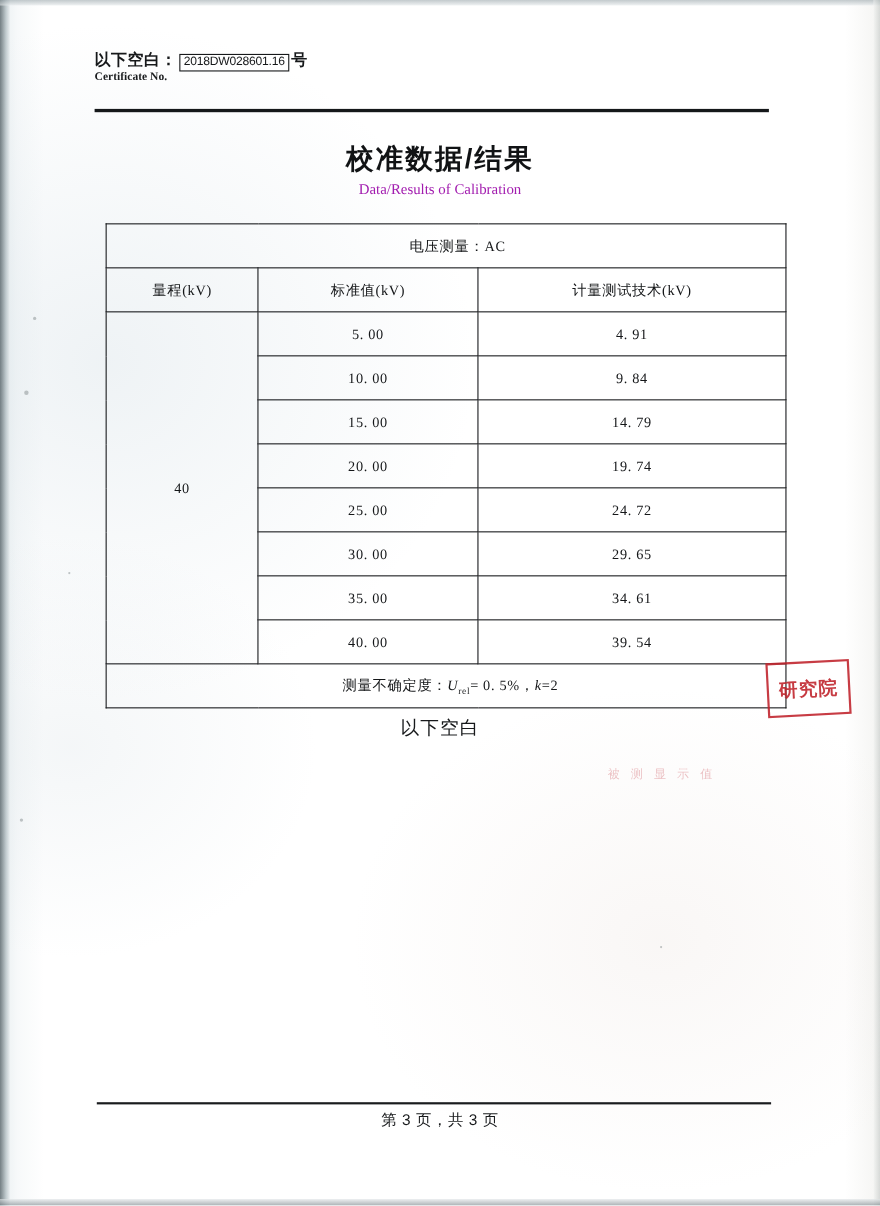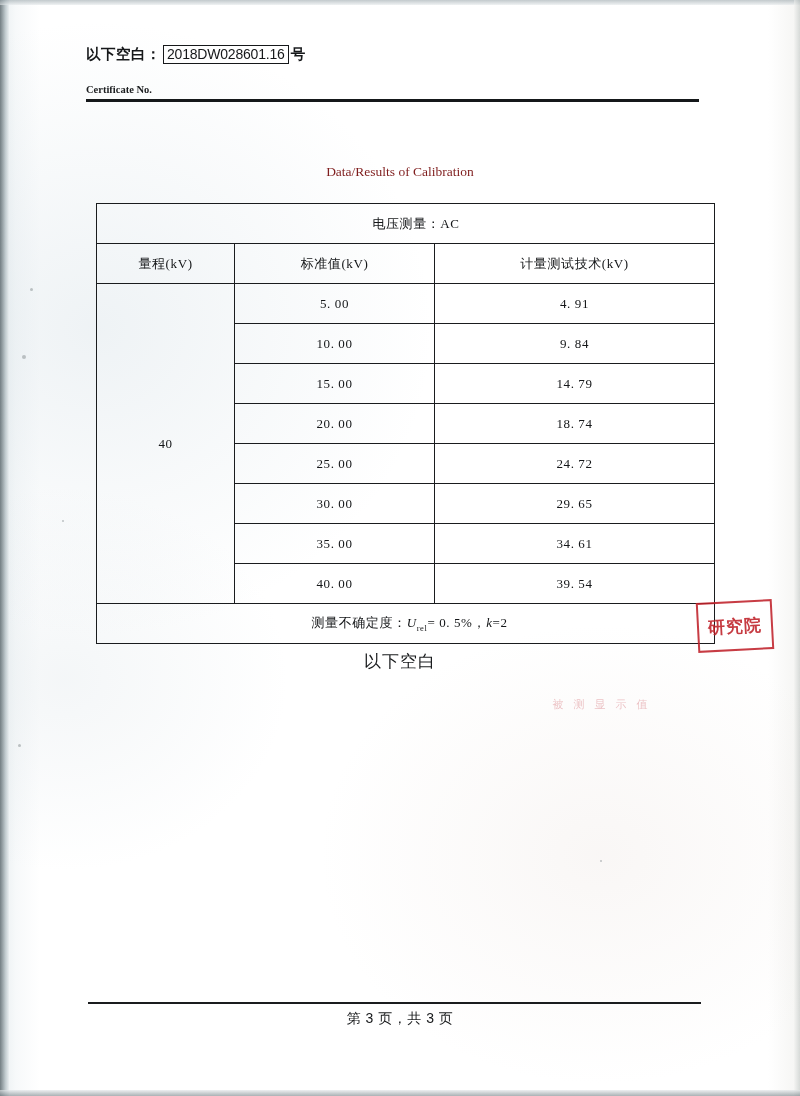--- a/index.html
+++ b/index.html
@@ -101,40 +101,40 @@
   }
   .cert-cn {
     font-family: "Liberation Sans", sans-serif;
     font-weight: bold;
     font-size: 14.5px;
     color: #16181a;
     letter-spacing: .5px;
   }
   .cert-no {
     font-family: "Liberation Sans", sans-serif;
-    font-size: 14px;
+    font-size: 11px;
     color: #16181a;
     border: 1px solid #16181a;
     padding: 0 3px 1px 3px;
     margin: 0 2px;
     line-height: 1.15;
     letter-spacing: -.2px;
   }
   .cert-suffix {
     font-family: "Liberation Sans", sans-serif;
     font-weight: bold;
     font-size: 14.5px;
     color: #16181a;
   }
   .cert-en {
     font-family: "Liberation Serif", serif;
     font-weight: bold;
     font-size: 10.5px;
     color: #1b1d1f;
-    margin-top: 20px;
+    margin-top: 0;
   }
 
   .rule-top {
     position: absolute;
     left: 86px;
     top: 99px;
     width: 613px;
     height: 3px;
     background: #15181a;
   }
@@ -151,21 +151,21 @@
     letter-spacing: 2px;
     color: #111315;
   }
   .title-en {
     position: absolute;
     left: 0; right: 0;
     top: 164px;
     text-align: center;
     font-family: "Liberation Serif", serif;
     font-size: 13.5px;
-    color: #7f1d1d;
+    color: #a21caf;
   }
 
   
   .tbl-wrap {
     position: absolute;
     left: 96px;
     top: 203px;
     width: 618px;
   }
   table.cal {
@@ -301,20 +301,21 @@
       <div class="cert-line">
         <span class="cert-cn">以下空白：</span>
         <span class="cert-no">2018DW028601.16</span>
         <span class="cert-suffix">号</span>
       </div>
       <div class="cert-en">Certificate No.</div>
     </div>
   </div>
   <div class="rule-top"></div>
 
+  <div class="title-cn">校准数据/结果</div>
   <div class="title-en">Data/Results of Calibration</div>
 
   <div class="tbl-wrap">
     <table class="cal">
       <colgroup>
         <col style="width:138px">
         <col style="width:200px">
         <col style="width:280px">
       </colgroup>
       <tbody>
@@ -334,21 +335,21 @@
         <tr>
           <td>10. 00</td>
           <td>9. 84</td>
         </tr>
         <tr>
           <td>15. 00</td>
           <td>14. 79</td>
         </tr>
         <tr>
           <td>20. 00</td>
-          <td>18. 74</td>
+          <td>19. 74</td>
         </tr>
         <tr>
           <td>25. 00</td>
           <td>24. 72</td>
         </tr>
         <tr>
           <td>30. 00</td>
           <td>29. 65</td>
         </tr>
         <tr>

